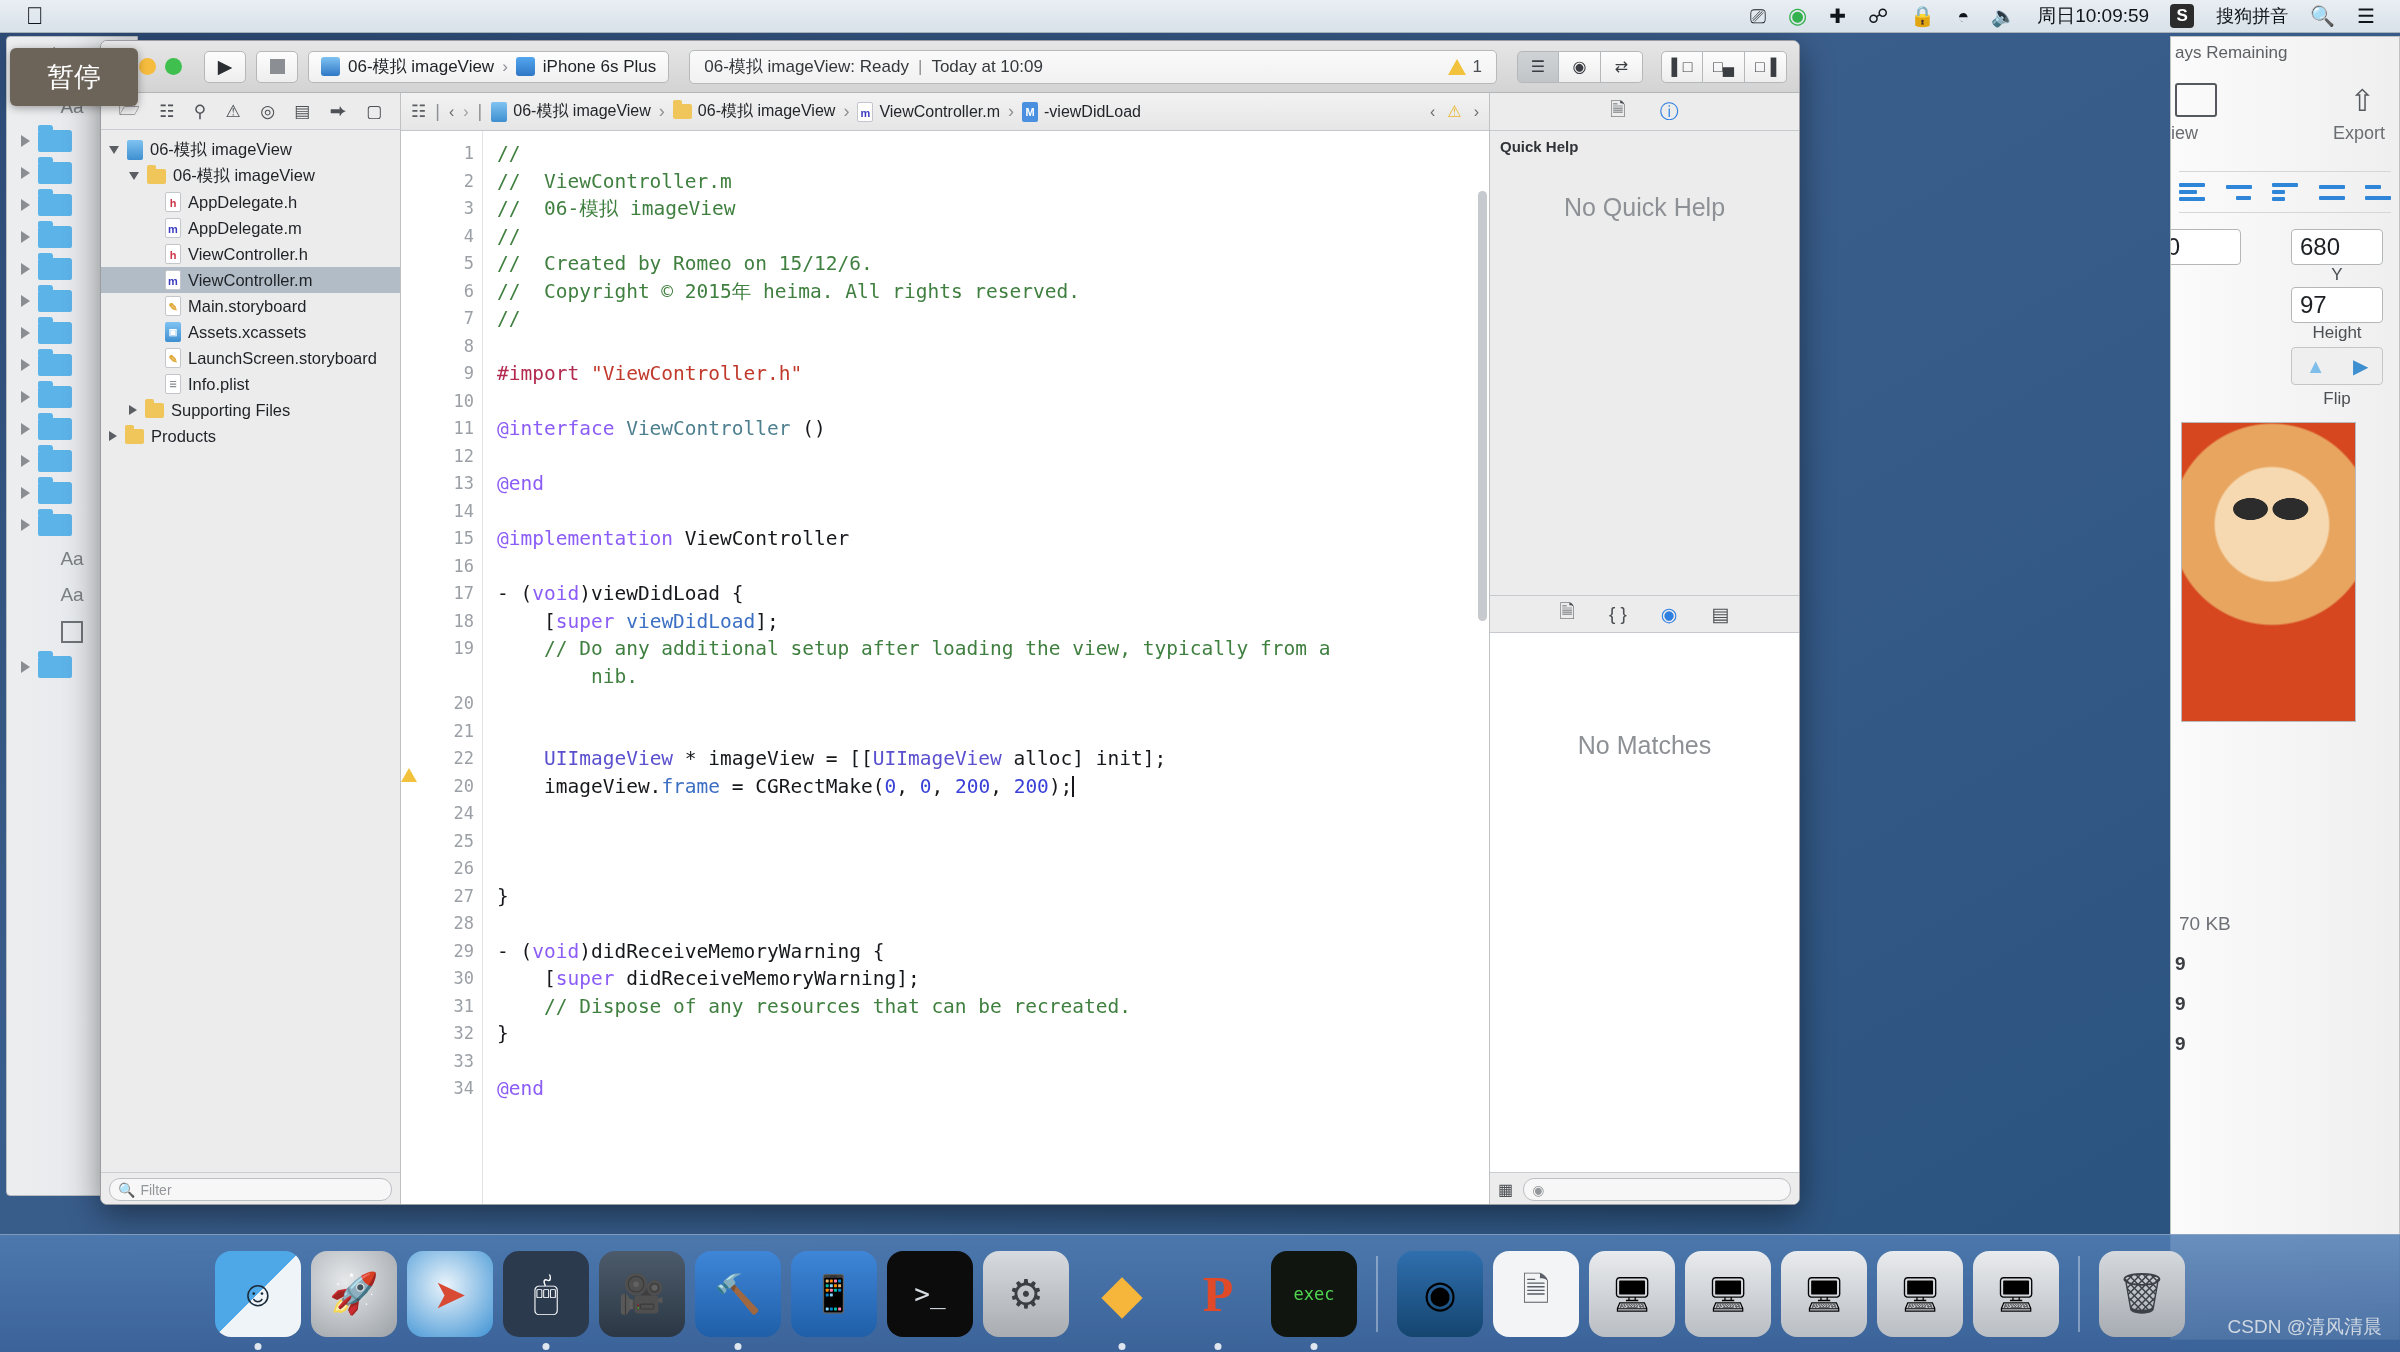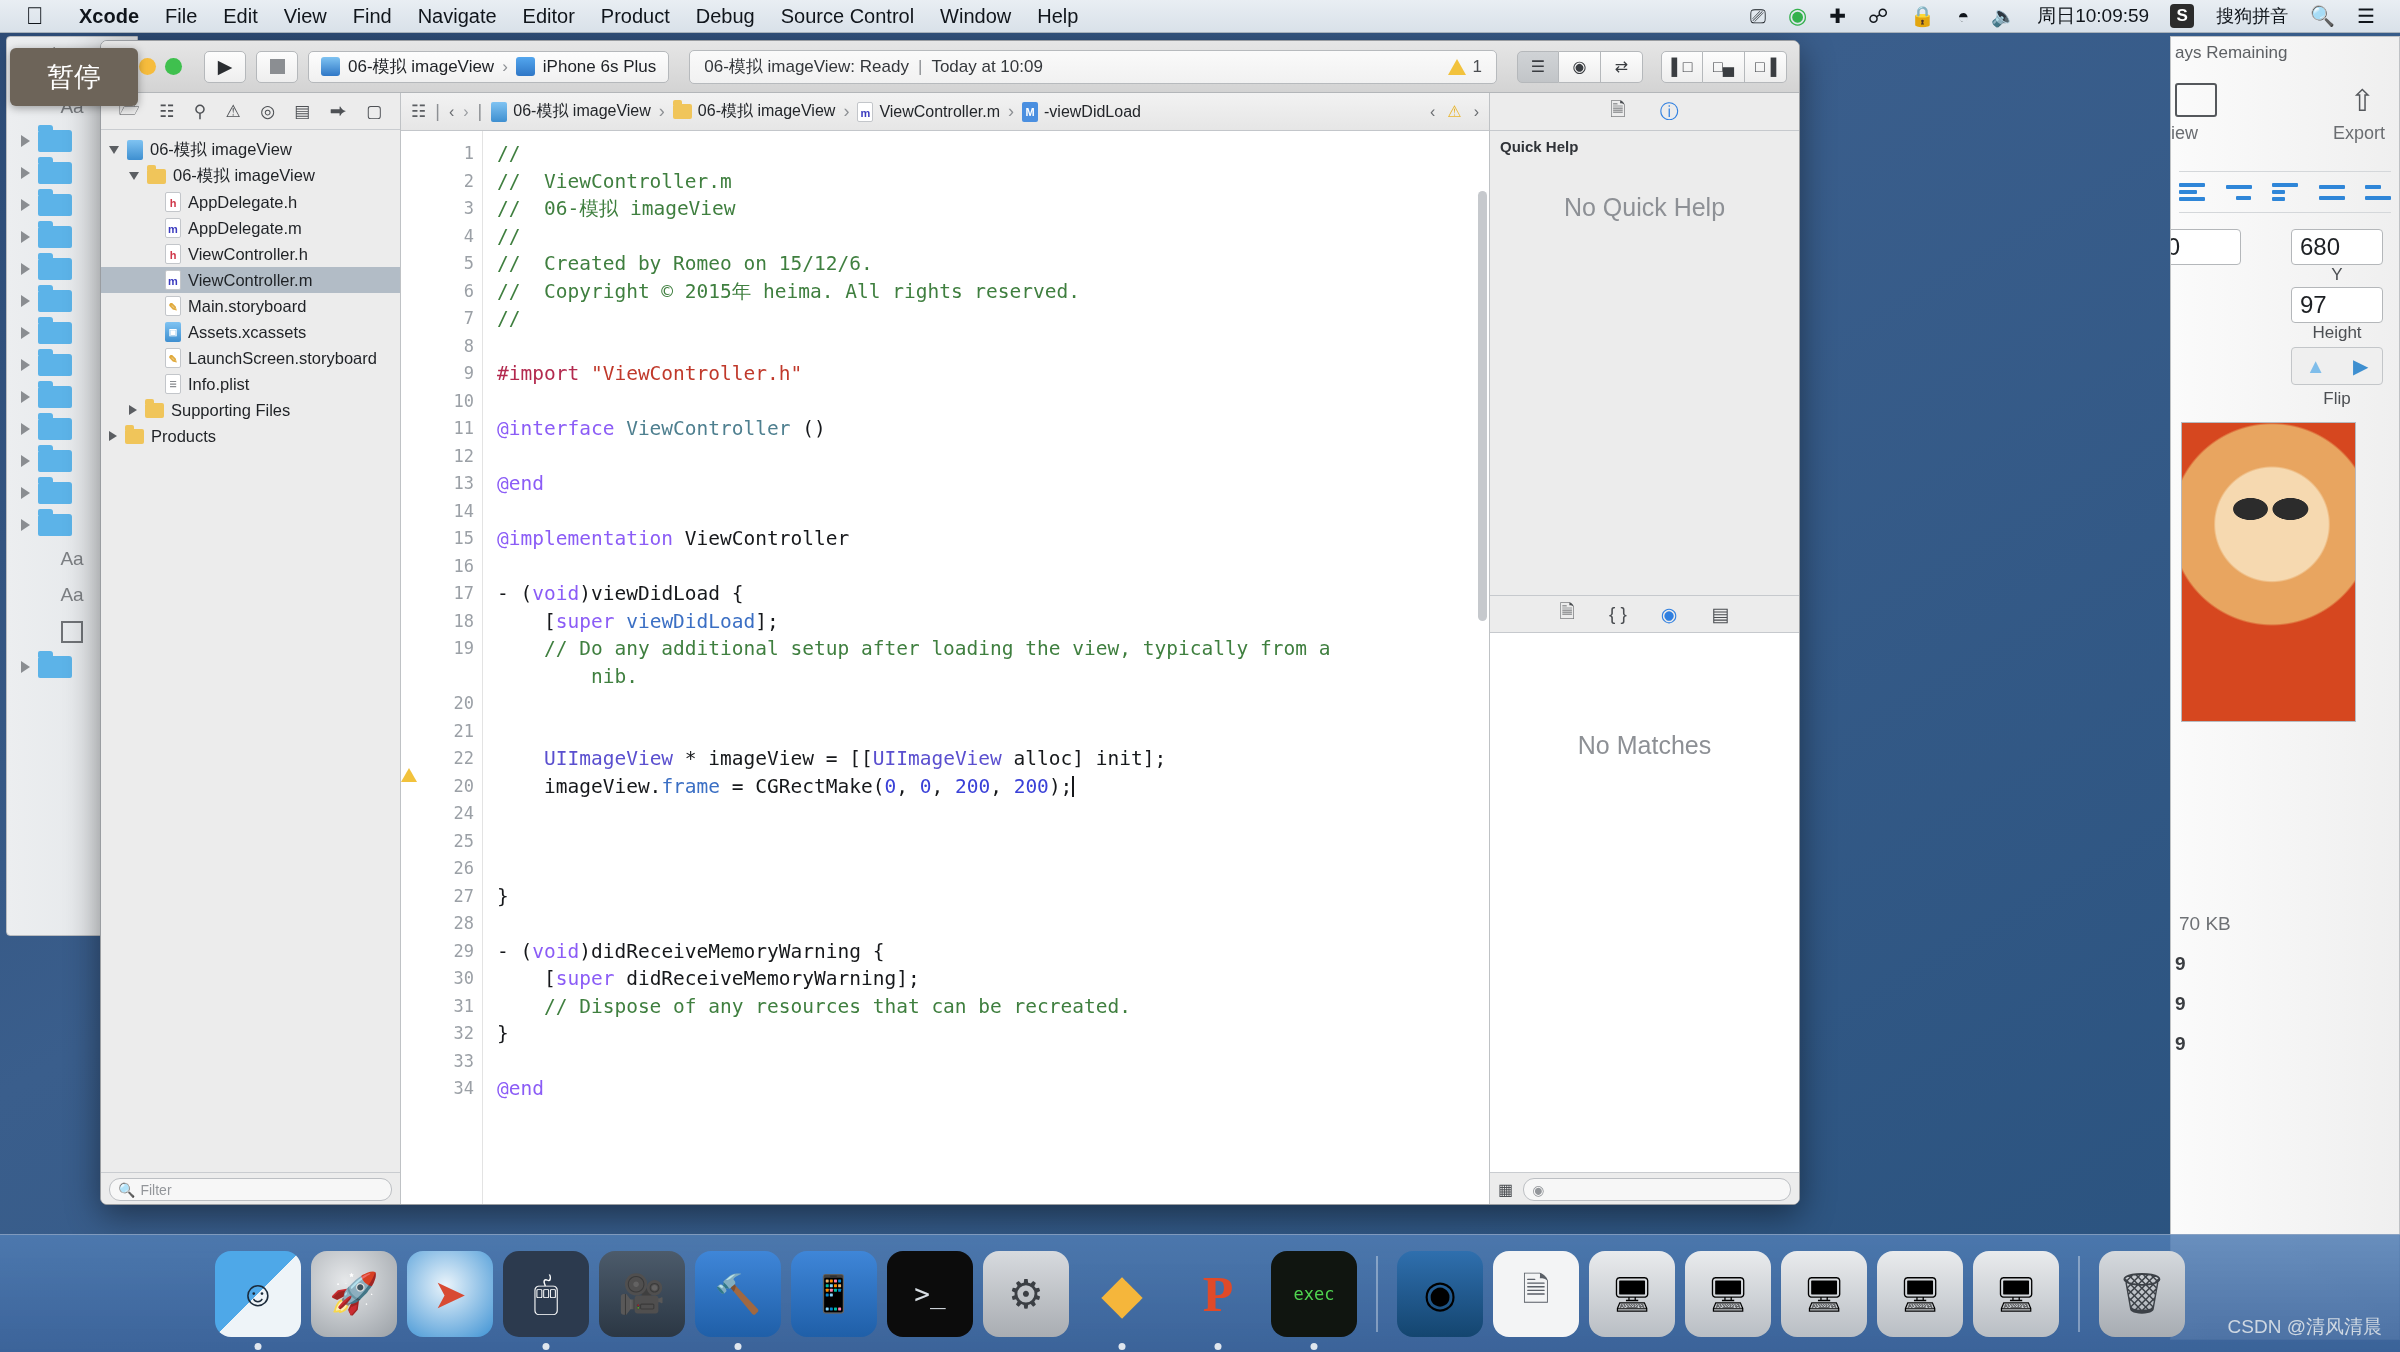--- a/index.html
+++ b/index.html
@@ -32,21 +32,21 @@
   .menubar .right { margin-left: auto; display: flex; align-items: center; padding-right: 14px; }
   .menubar .right .mi { padding: 0 11px; display: flex; align-items: center; }
   .mb-clock { font-size: 19px; padding: 0 10px; }
   .sogou-badge {
     display:inline-block; width:24px; height:24px; background:#2b2b2b; color:#fff;
     border-radius:4px; font-size:17px; font-weight:bold; text-align:center; line-height:24px;
   }
 
   
   .bg-win-left {
-    position: absolute; left: 6px; top: 36px; width: 132px; height: 900px;
+    position: absolute; left: 6px; top: 36px; width: 132px; height: 1160px;
     background: linear-gradient(to right, #eceef0, #e3e6e9);
     border: 1px solid #b9bcc0; border-radius: 4px 0 0 4px;
     overflow: hidden;
   }
   .bg-left-lbl { text-align:center; color:#8e9195; font-size:16px; margin-top:8px; }
   .bg-left-lbl.dark { color:#3c3f43; font-weight:bold; }
   .bg-row { display:flex; align-items:center; gap:8px; padding:5px 0 5px 14px; }
   .tri { width:0;height:0;border-left:9px solid #8a8d91;border-top:6px solid transparent;border-bottom:6px solid transparent; }
   .bfold { width:34px; height:22px; background:#5cb3e8; border-radius:3px 3px 2px 2px; position:relative; }
   .bfold:before{content:"";position:absolute;top:-5px;left:0;width:15px;height:6px;background:#5cb3e8;border-radius:2px 3px 0 0;}
@@ -578,34 +578,20 @@
             <span></span>
           </span>
         </div>
       </div>
 
     </div>
   </div>
 
   <div class="menubar">
     <span class="apple"></span>
-    <span id="menu-items" style="display:flex;align-items:center;">
-        <span class="mitem bold">Xcode</span>
-        <span class="mitem">File</span>
-        <span class="mitem">Edit</span>
-        <span class="mitem">View</span>
-        <span class="mitem">Find</span>
-        <span class="mitem">Navigate</span>
-        <span class="mitem">Editor</span>
-        <span class="mitem">Product</span>
-        <span class="mitem">Debug</span>
-        <span class="mitem">Source Control</span>
-        <span class="mitem">Window</span>
-        <span class="mitem">Help</span>
-      </span>
     <span class="right">
       <span class="mi">⎚</span>
       <span class="mi" style="color:#33b14c;font-size:22px;">◉</span>
       <span class="mi">✚</span>
       <span class="mi">☍</span>
       <span class="mi">🔒</span>
       <span class="mi">◓</span>
       <span class="mi">🔈</span>
       <span class="mb-clock">周日10:09:59</span>
       <span class="mi">

